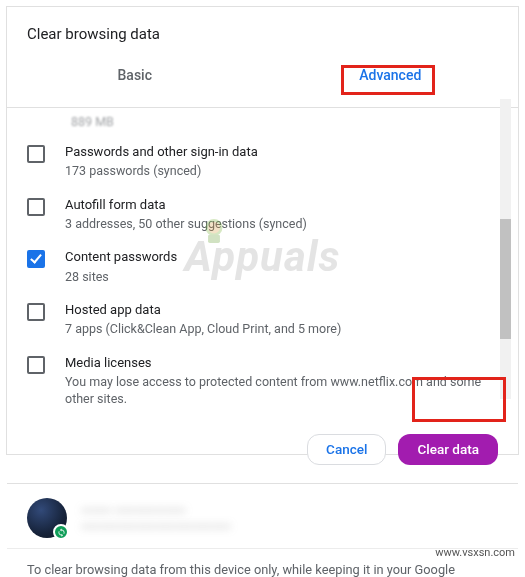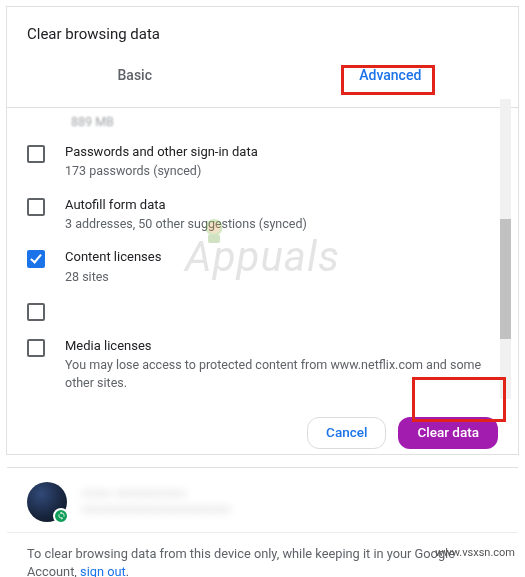--- a/index.html
+++ b/index.html
@@ -191,21 +191,21 @@
     top: 120px;
     width: 11px;
     height: 120px;
     background: #c1c1c1;
   }
   .wm {
     position: absolute;
     left: 50%; top: 225px;
     transform: translateX(-50%);
     font-size: 42px;
-    font-weight: 400;
+    font-weight: 700;
     font-style: italic;
     color: rgba(120,120,120,0.20);
     letter-spacing: 1px;
     pointer-events: none;
     white-space: nowrap;
     user-select: none;
   }
   .wm-logo {
     position:absolute;
     left: 190px; top: 207px;
@@ -249,27 +249,31 @@
         <div class="cb"></div>
         <div class="item-text">
           <div class="item-title">Autofill form data</div>
           <div class="item-sub">3 addresses, 50 other suggestions (synced)</div>
         </div>
       </div>
 
       <div class="item">
         <div class="cb checked"></div>
         <div class="item-text">
-          <div class="item-title">Content licenses</div>
+          <div class="item-title">Content passwords</div>
           <div class="item-sub">28 sites</div>
         </div>
       </div>
 
       <div class="item">
         <div class="cb"></div>
+        <div class="item-text">
+          <div class="item-title">Hosted app data</div>
+          <div class="item-sub">7 apps (Click&amp;Clean App, Cloud Print, and 5 more)</div>
+        </div>
       </div>
 
       <div class="item">
         <div class="cb"></div>
         <div class="item-text">
           <div class="item-title">Media licenses</div>
           <div class="item-sub">You may lose access to protected content from www.netflix.com and some other sites.</div>
         </div>
       </div>
     </div>

